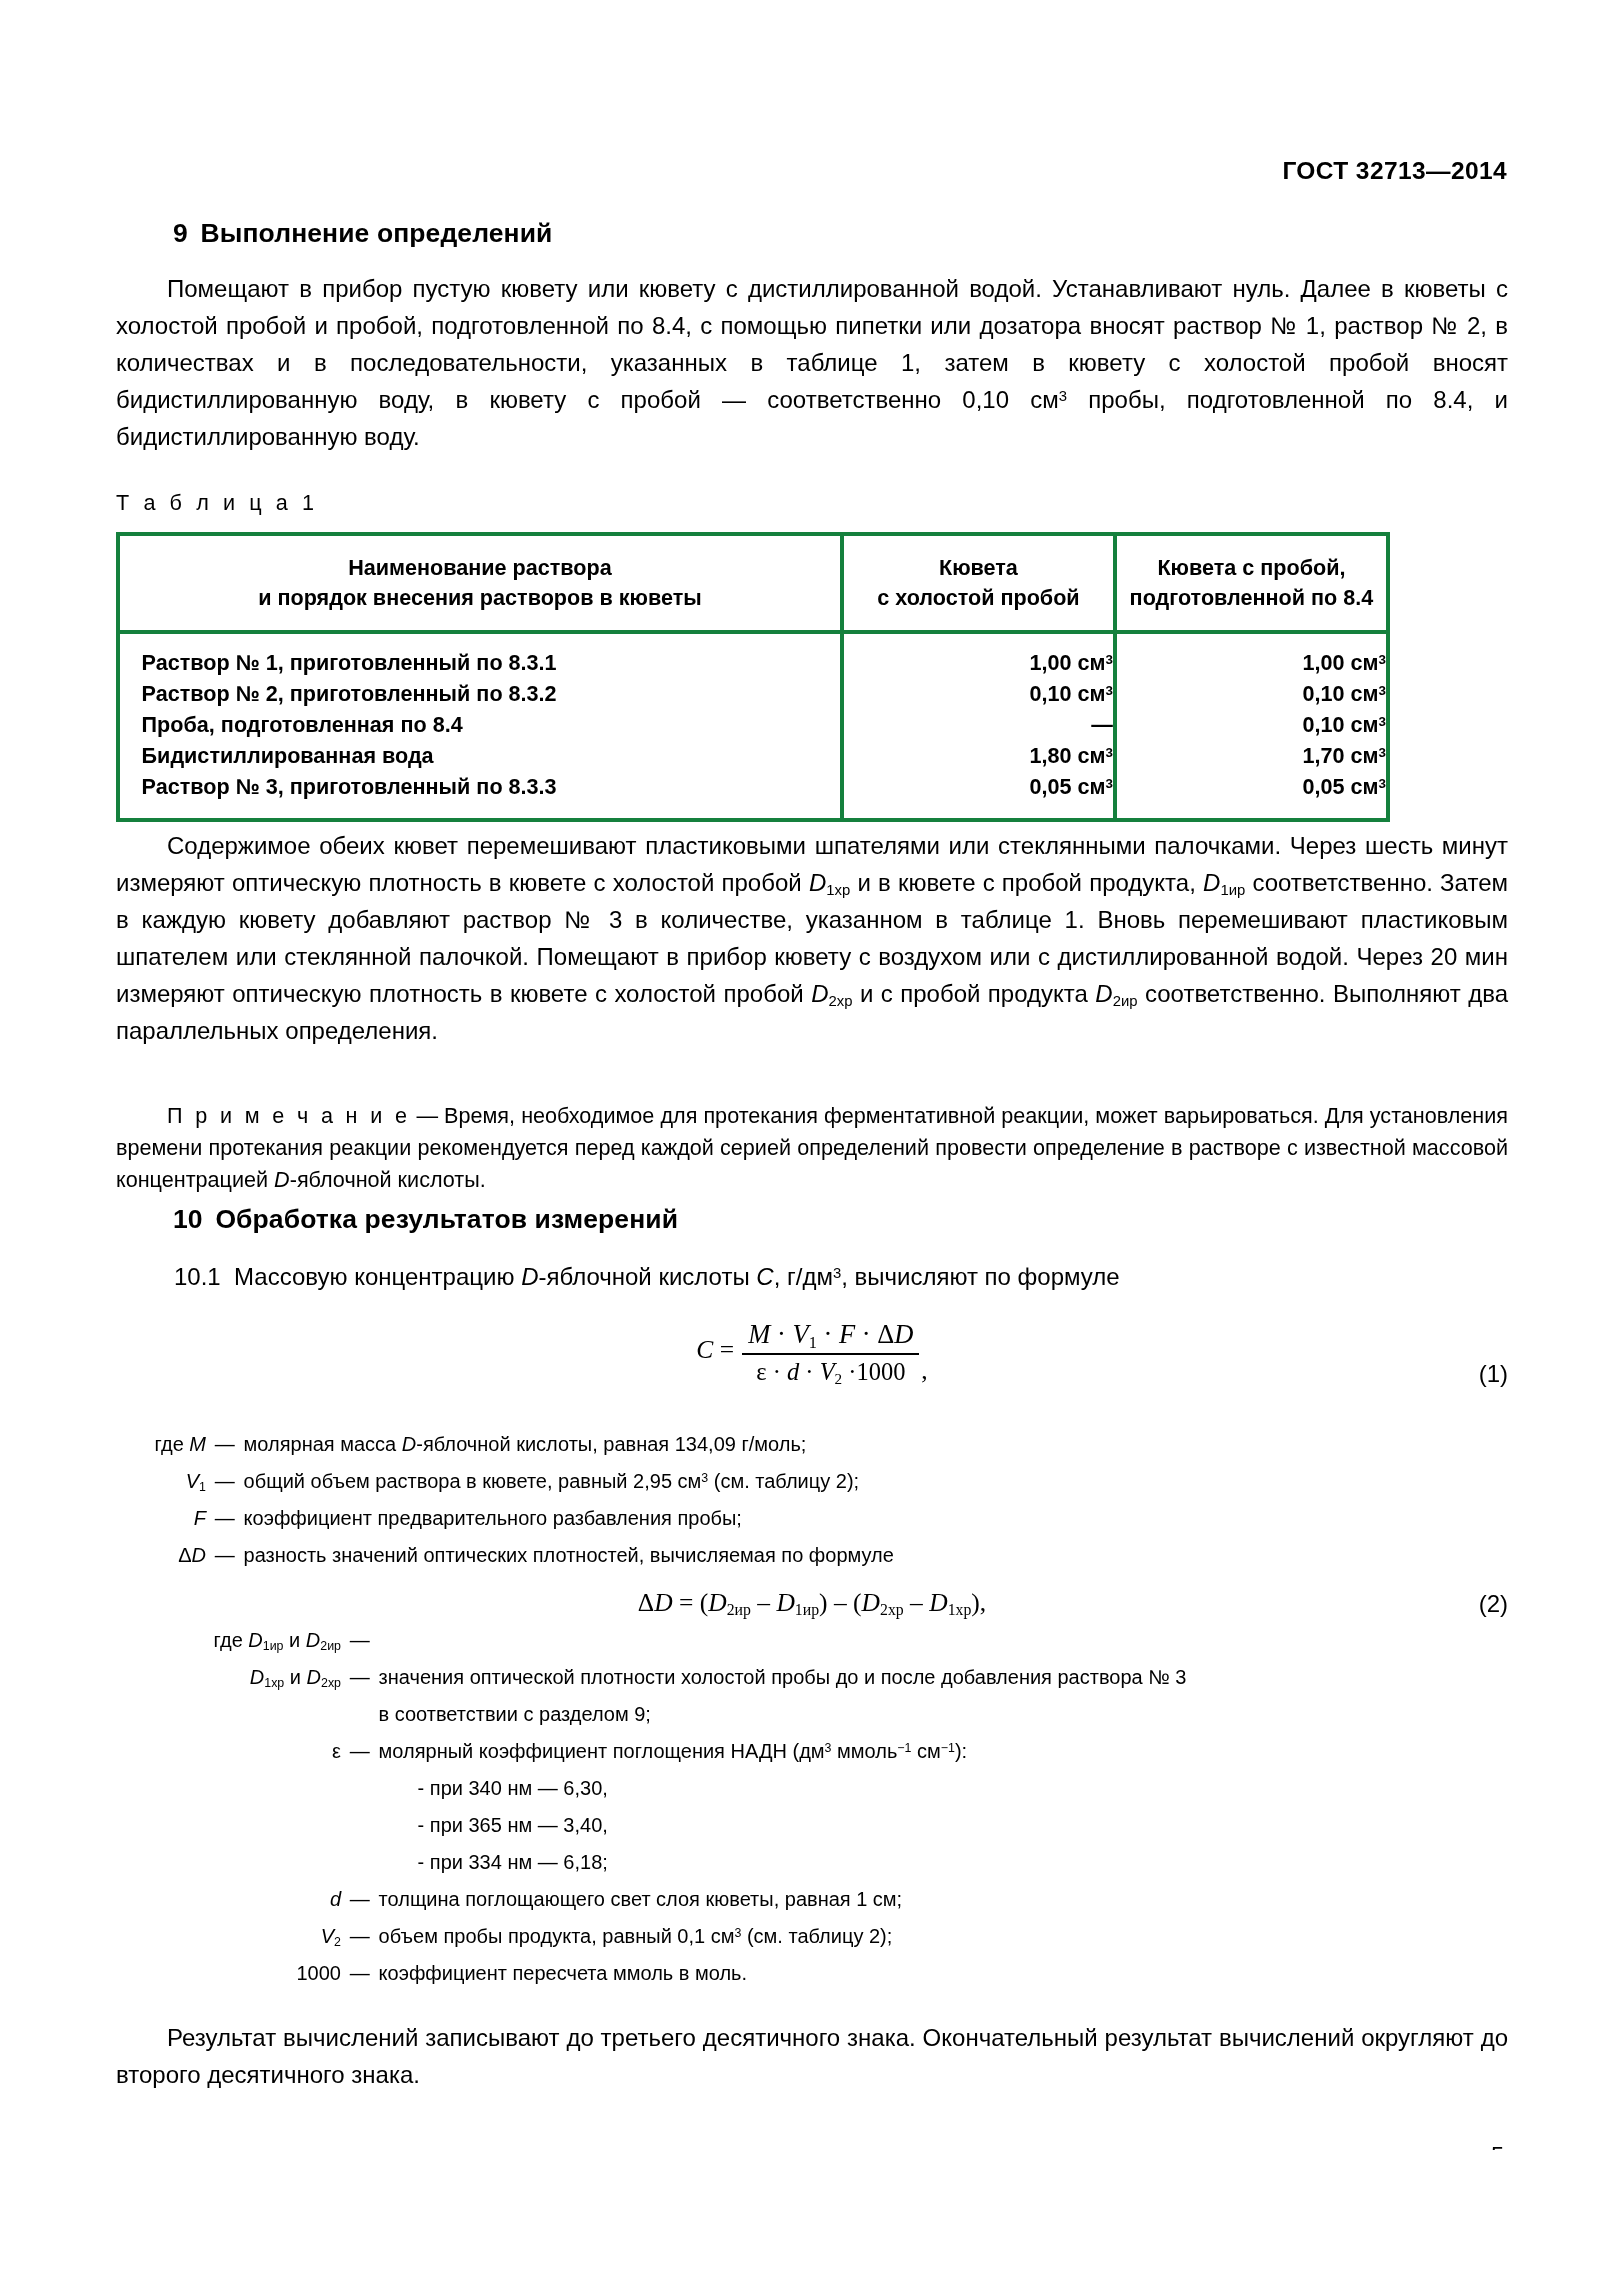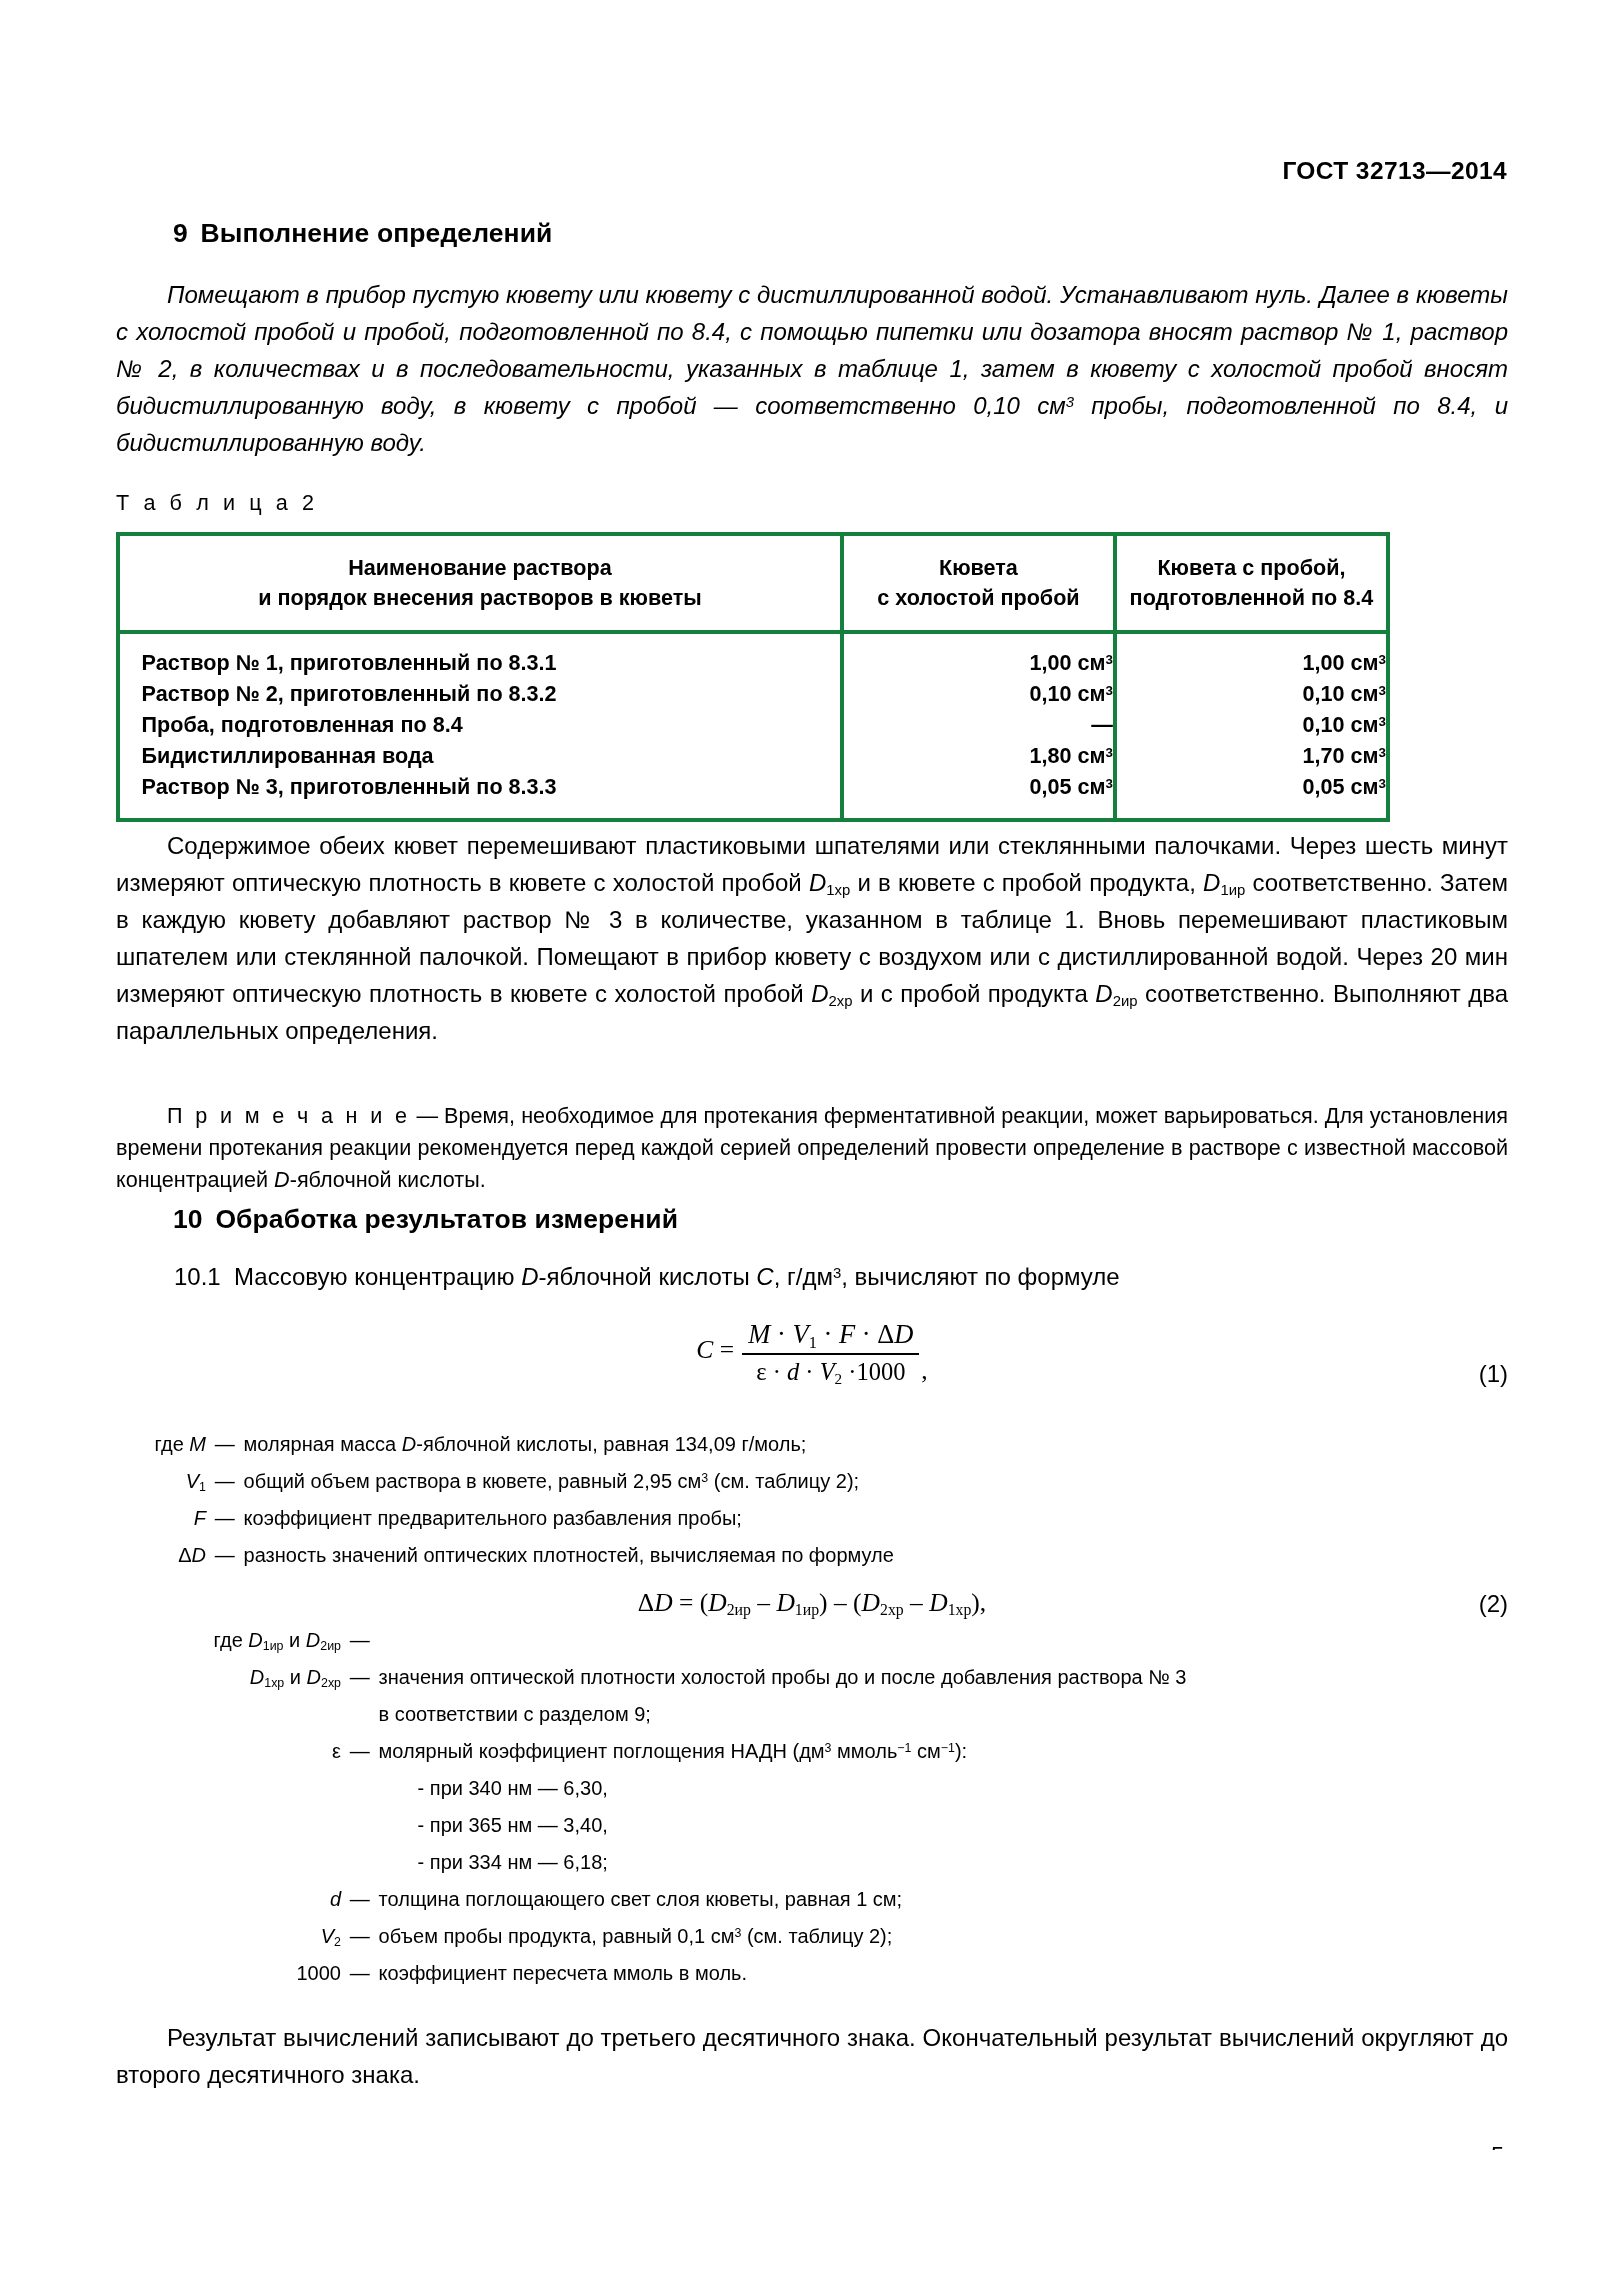--- a/index.html
+++ b/index.html
@@ -50,21 +50,21 @@
   p.body {
     font-size: 24px;
     line-height: 37px;
     margin: 0;
     text-align: justify;
     text-justify: inter-word;
     hyphens: none;
   }
   p.body.indent { text-indent: 51px; }
 
-  .para-intro  { position: absolute; left: 116px; top: 276px;  width: 1392px; font-style: italic; }
+  .para-intro  { position: absolute; left: 116px; top: 270px;  width: 1392px; }
   .para-mid    { position: absolute; left: 116px; top: 827px;  width: 1392px; }
   .note        { position: absolute; left: 116px; top: 1100px; width: 1392px; }
   .para-101    { position: absolute; left: 174px; top: 1258px; width: 1333px; }
   .tail        { position: absolute; left: 116px; top: 2019px; width: 1392px; }
 
   .note p {
     font-size: 21.6px;
     line-height: 32px;
     margin: 0;
     text-align: justify;
@@ -200,21 +200,21 @@
   <div class="page-header">ГОСТ 32713—2014</div>
 
   <h2 class="section-heading sec9">
     <span class="num">9</span><span>Выполнение определений</span>
   </h2>
 
   <div class="para-intro">
     <p class="body indent">Помещают в прибор пустую кювету или кювету с дистиллированной водой. Устанавливают нуль. Далее в кюветы с холостой пробой и пробой, подготовленной по 8.4, с помощью пипетки или дозатора вносят раствор № 1, раствор № 2, в количествах и в последовательности, указанных в таблице 1, затем в кювету с холостой пробой вносят бидистиллированную воду, в кювету с пробой — соответственно 0,10&nbsp;см<sup>3</sup> пробы, подготовленной по 8.4, и бидистиллированную воду.</p>
   </div>
 
-  <div class="table-caption">Т а б л и ц а  2</div>
+  <div class="table-caption">Т а б л и ц а  1</div>
 
   <table class="gost">
     <colgroup>
       <col class="col-name">
         <col class="col-a">
         <col class="col-b">
     </colgroup>
     <thead>
       <tr>
         <th>

